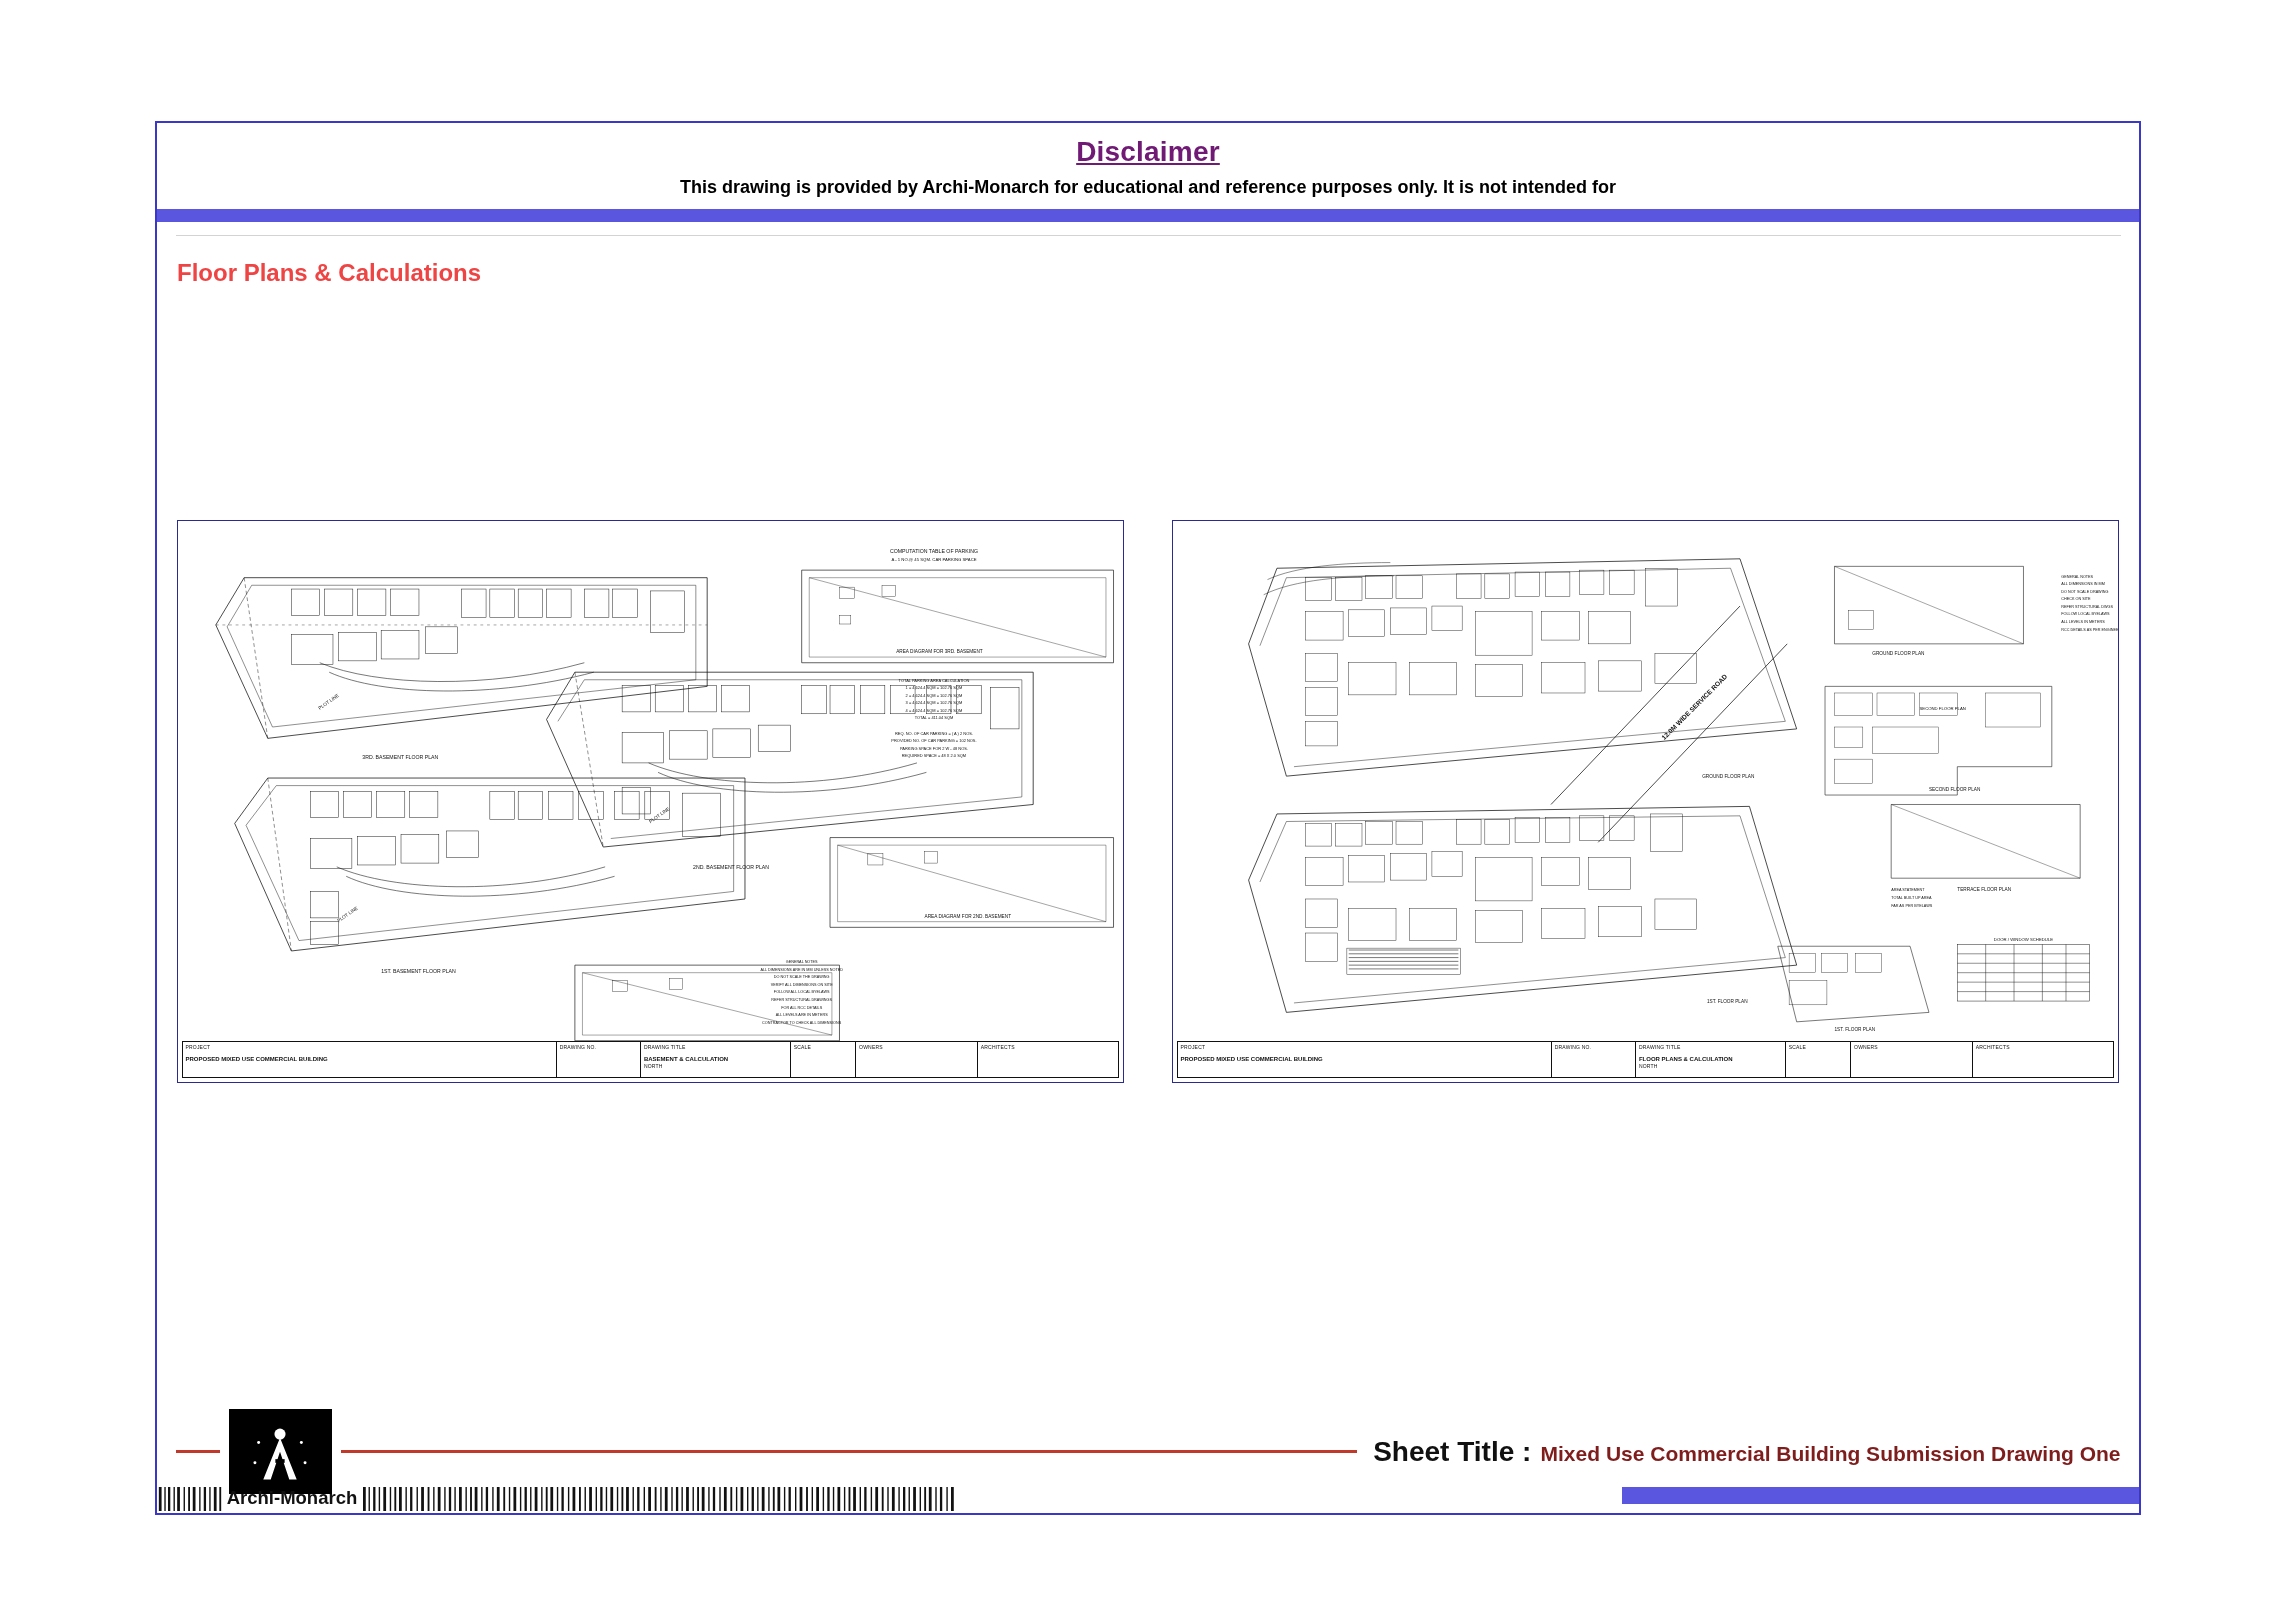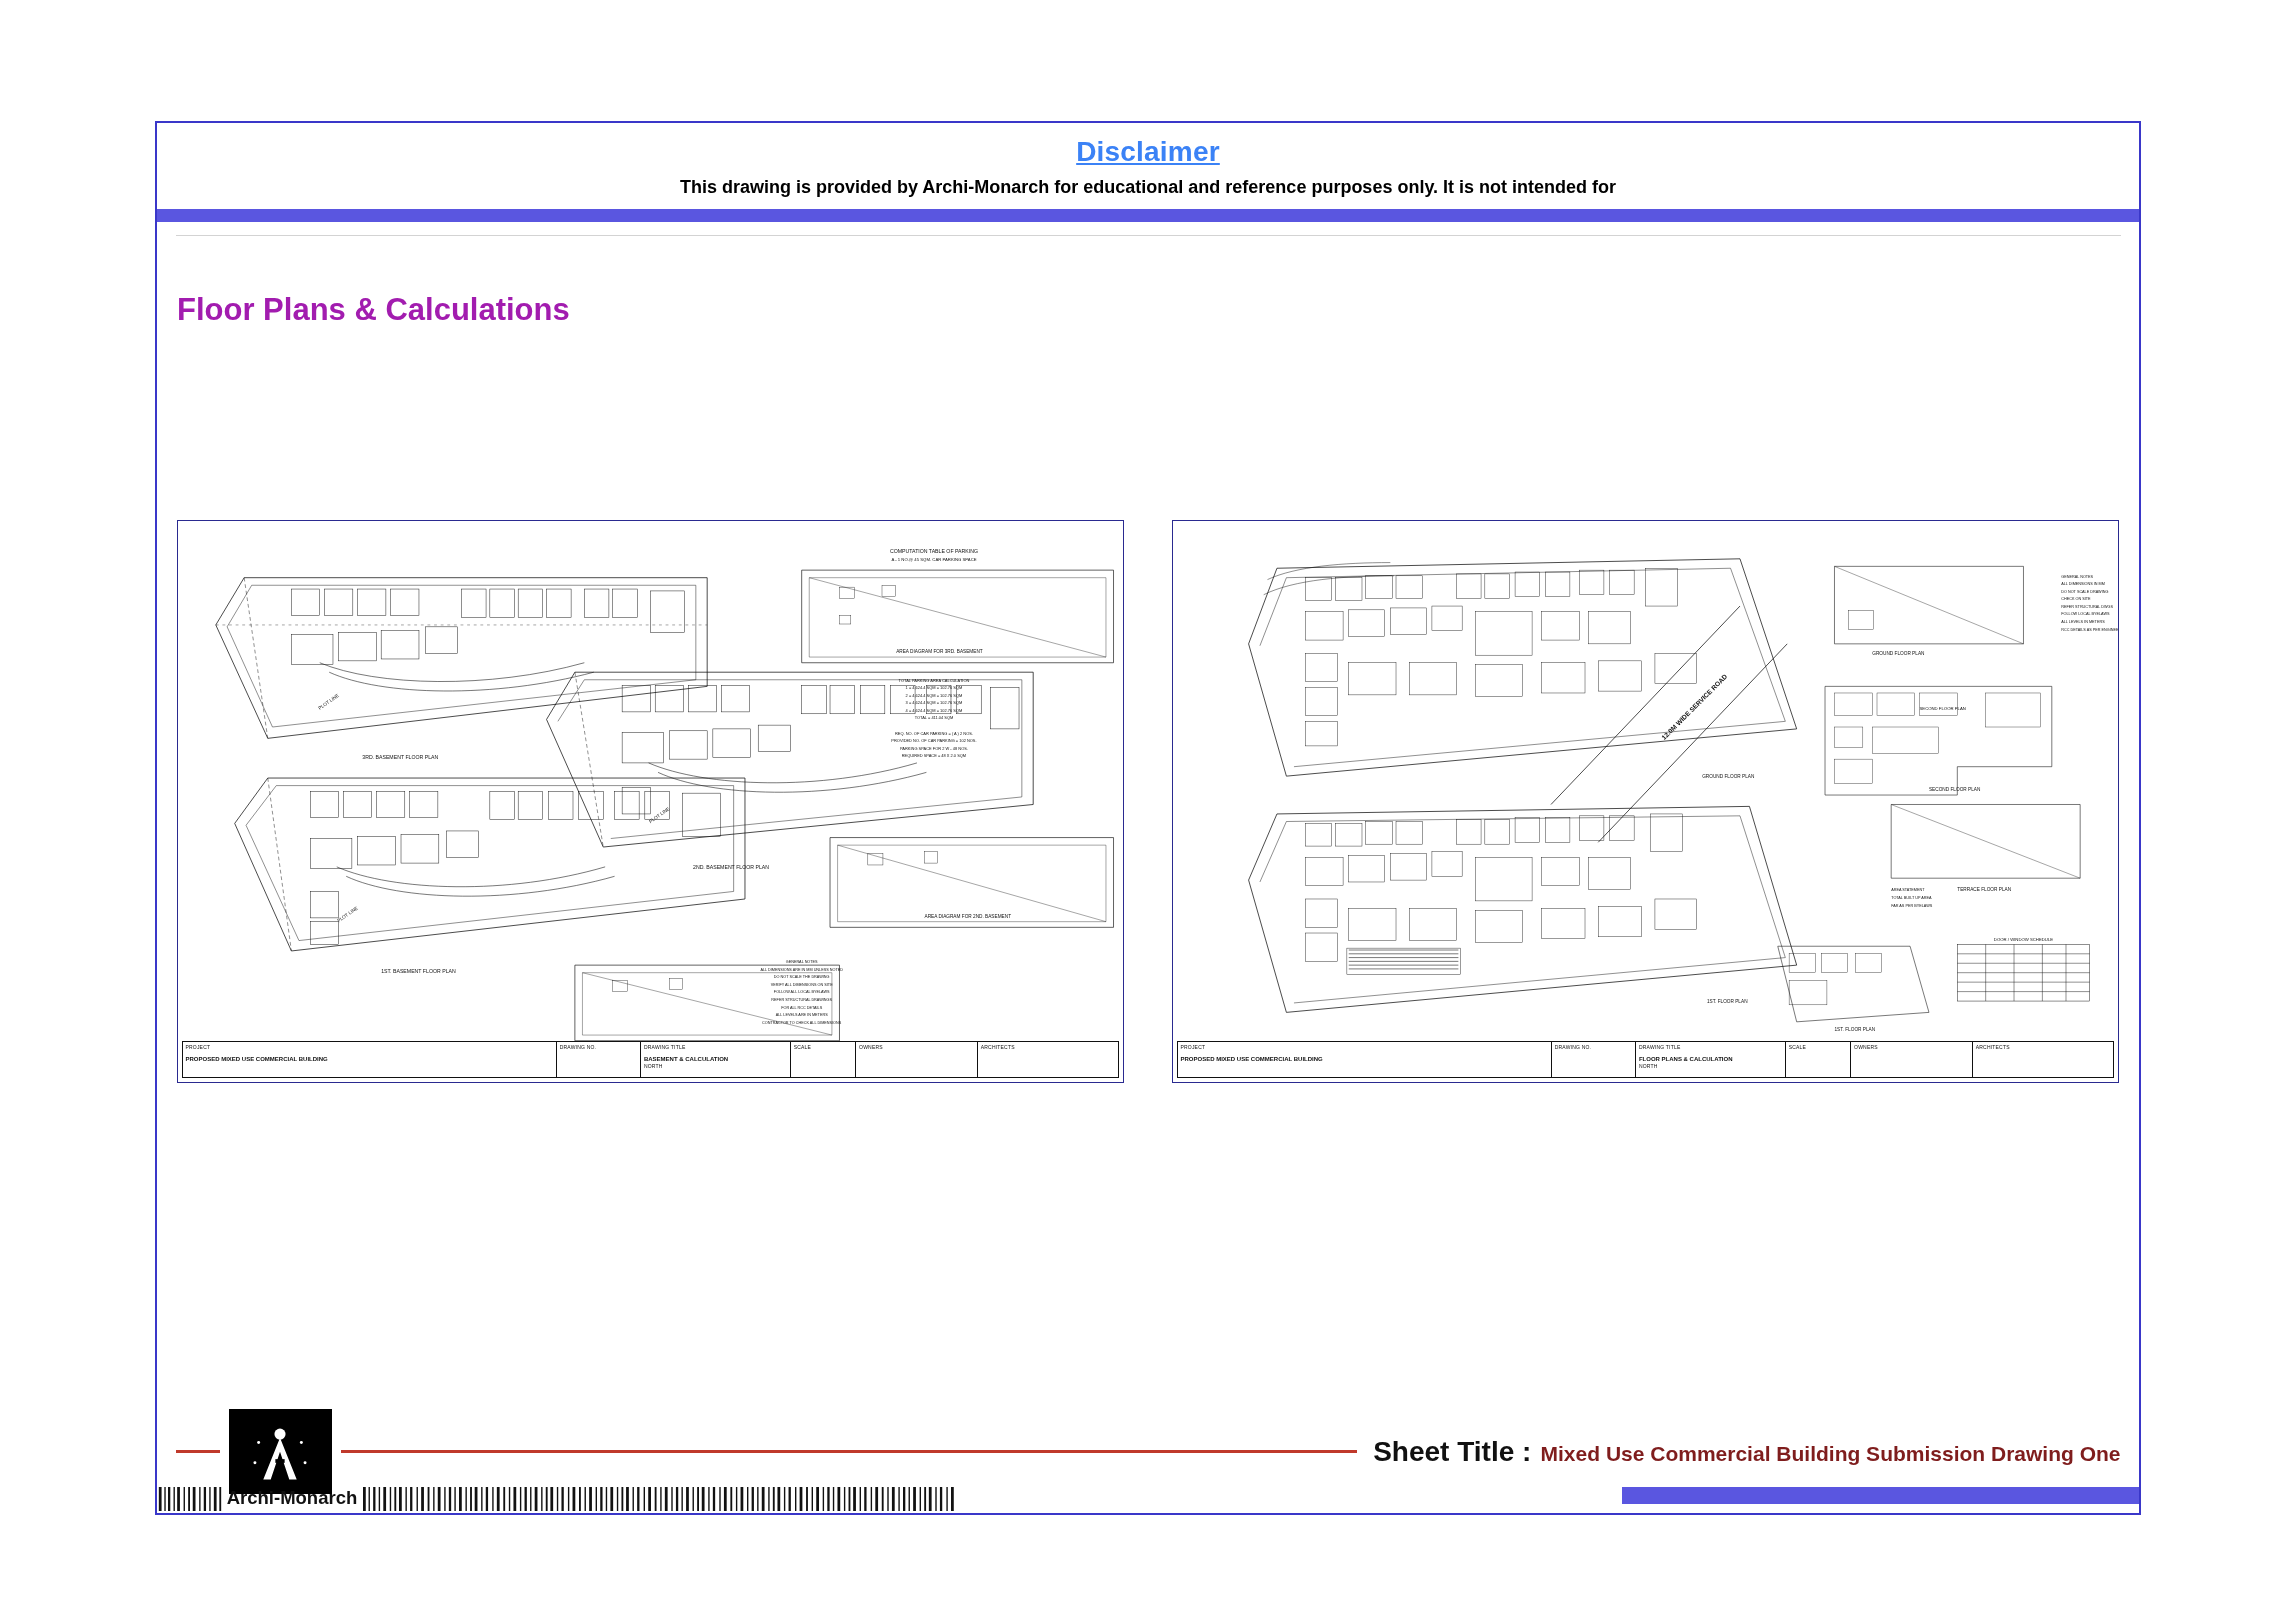--- a/index.html
+++ b/index.html
@@ -26,21 +26,21 @@
   }
   
   .disclaimer {
     padding: 13px 37px 9.2px 37px;
     text-align: center;
   }
   .disclaimer-title {
     font-size: 28px;
     font-weight: bold;
     text-decoration: underline;
-    color: #3b82f6;
+    color: #701a75;
     letter-spacing: 0.2px;
   }
   .disclaimer-text {
     margin-top: 8.3px;
     font-size: 18px;
     font-weight: bold;
     line-height: 1.28;
     color: #000;
   }
   .blue-bar {
@@ -70,25 +70,24 @@
   .grey-rule {
     height: 1.8px;
     background: #d3d3d3;
     margin: 13px 18.5px 0 18.5px;
   }
   
   .sheet-heading {
     padding: 20px 0 0 20px;
   }
   .sheet-heading div {
-    font-size: 31px;
+    font-size: 24px;
     font-weight: bold;
-    color: #a21caf;
+    color: #ef4444;
     line-height: 1.42;
-    margin-top: 32px;
   }
   
   .drawings {
     position: absolute;
     left: 20px;
     top: 397px;
     right: 20px;
     height: 563px;
     display: flex;
     gap: 48px;

